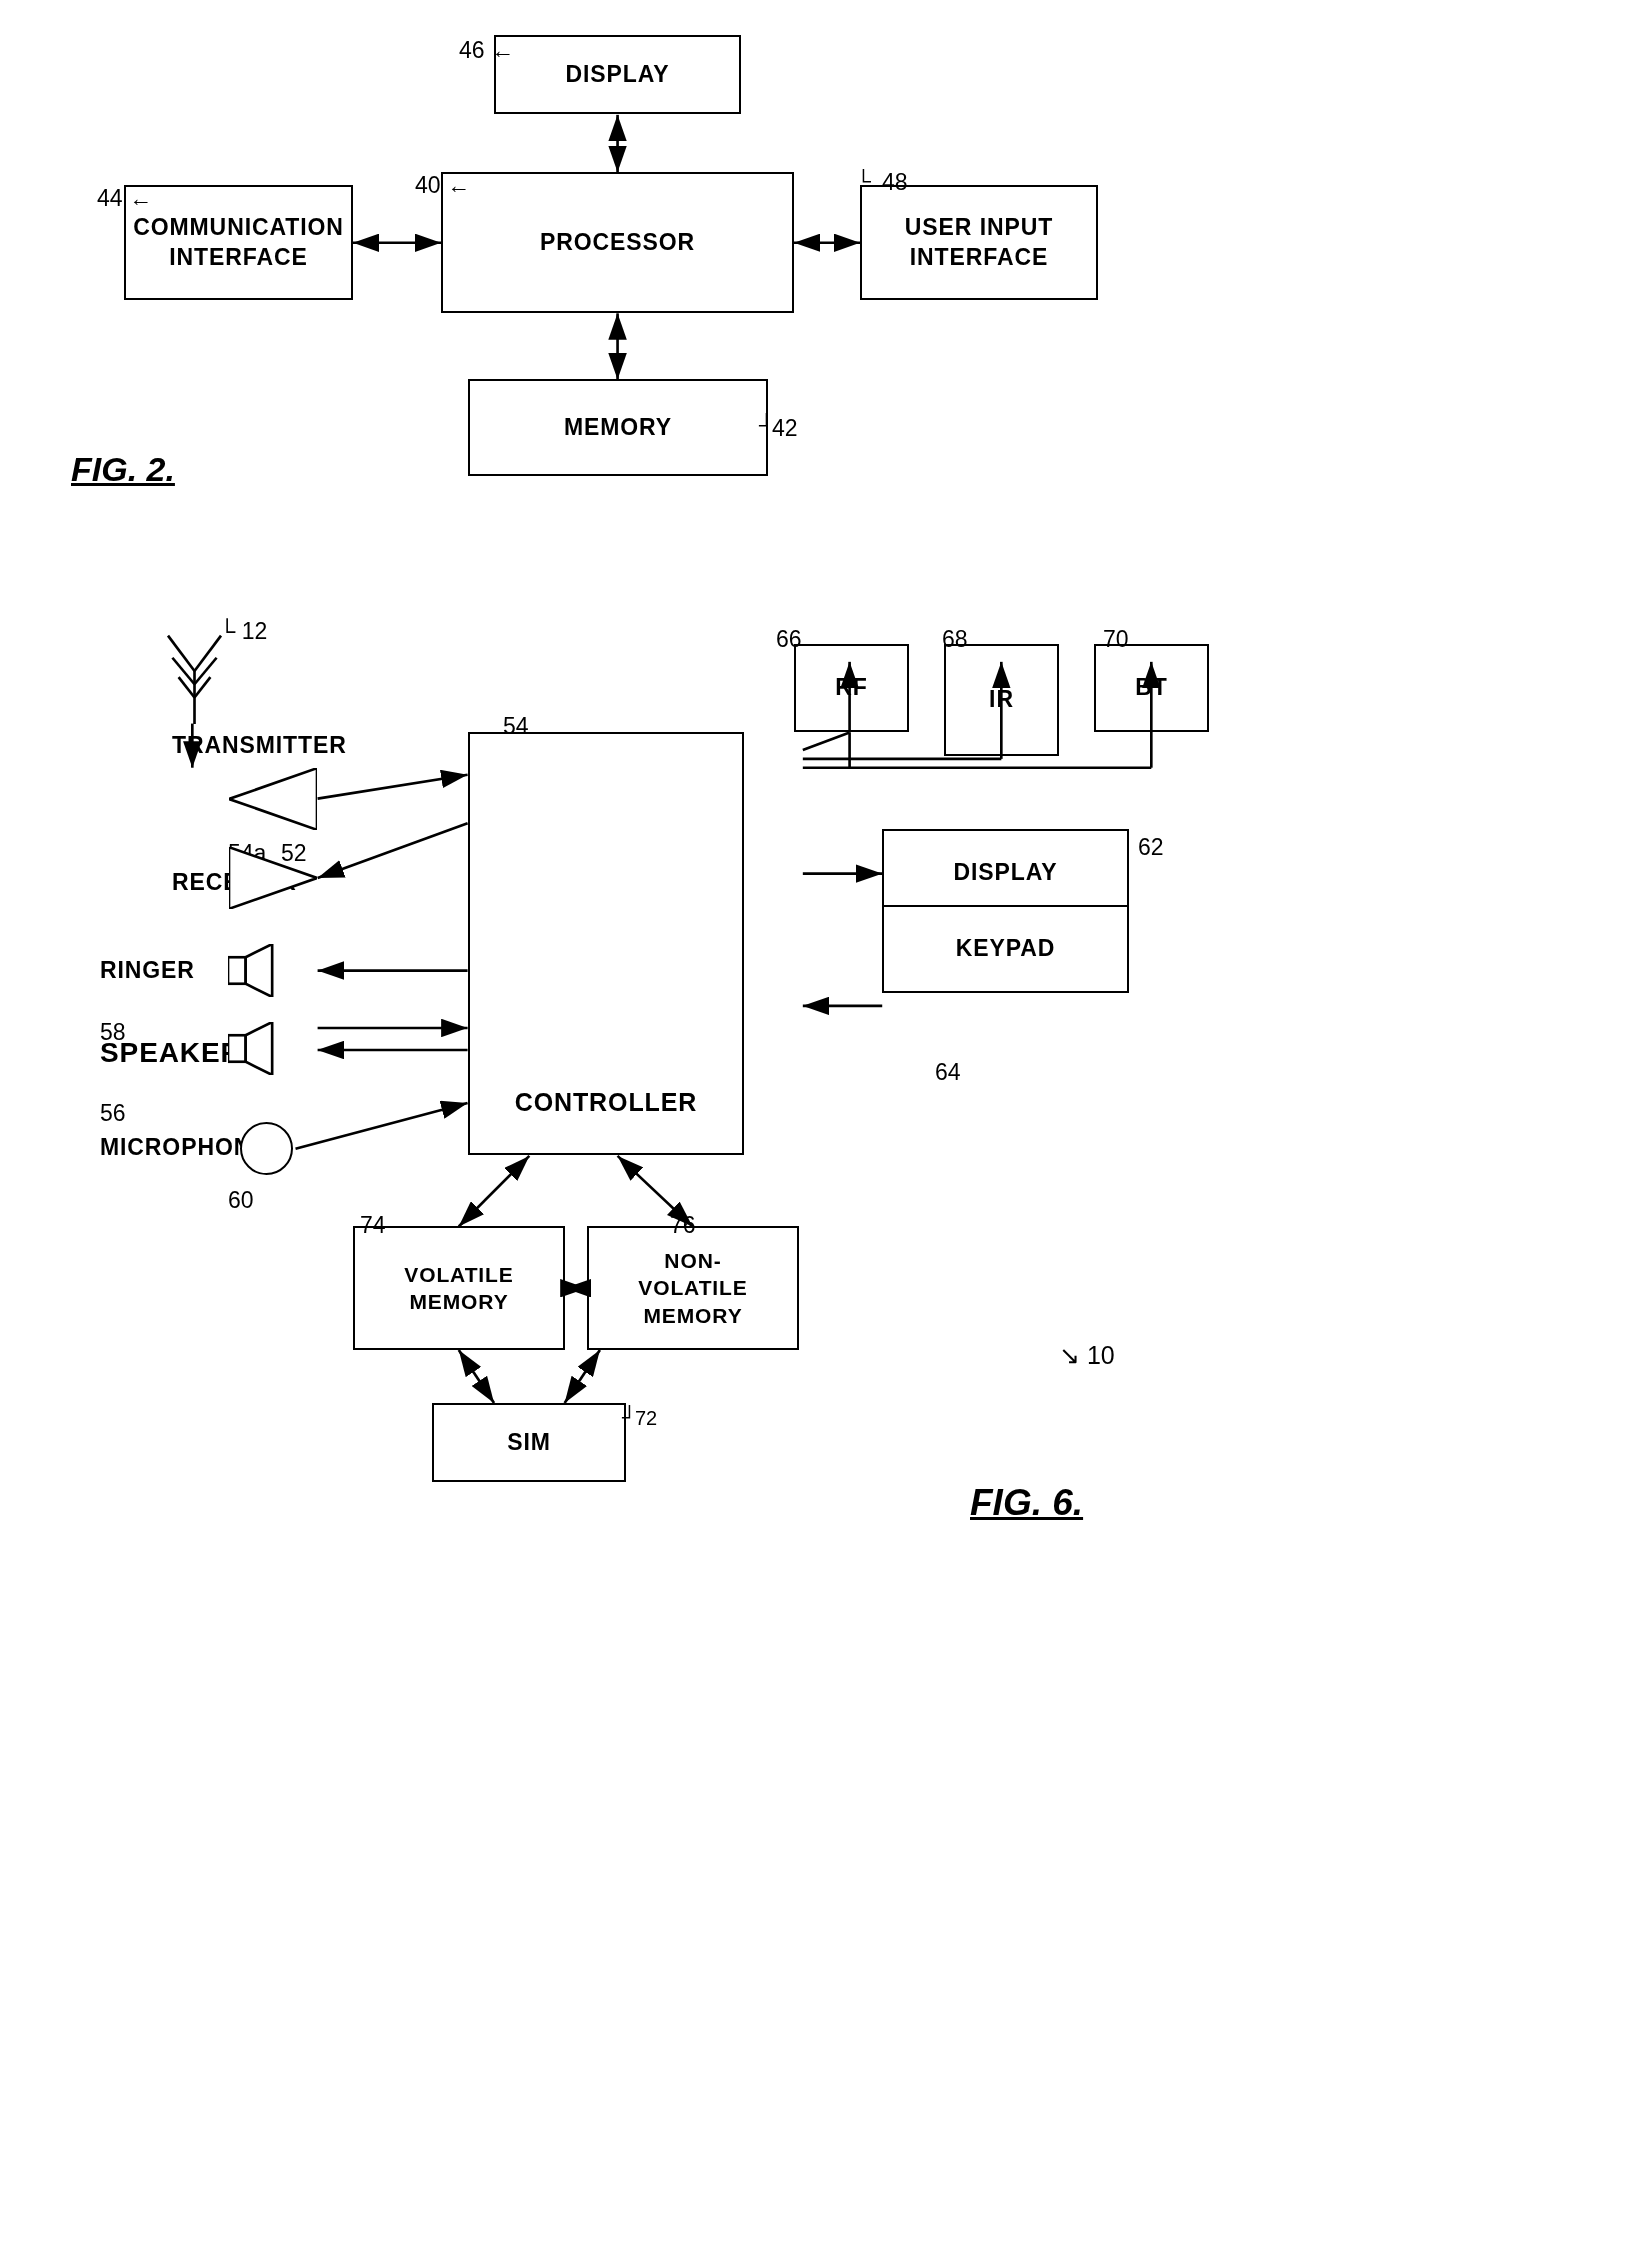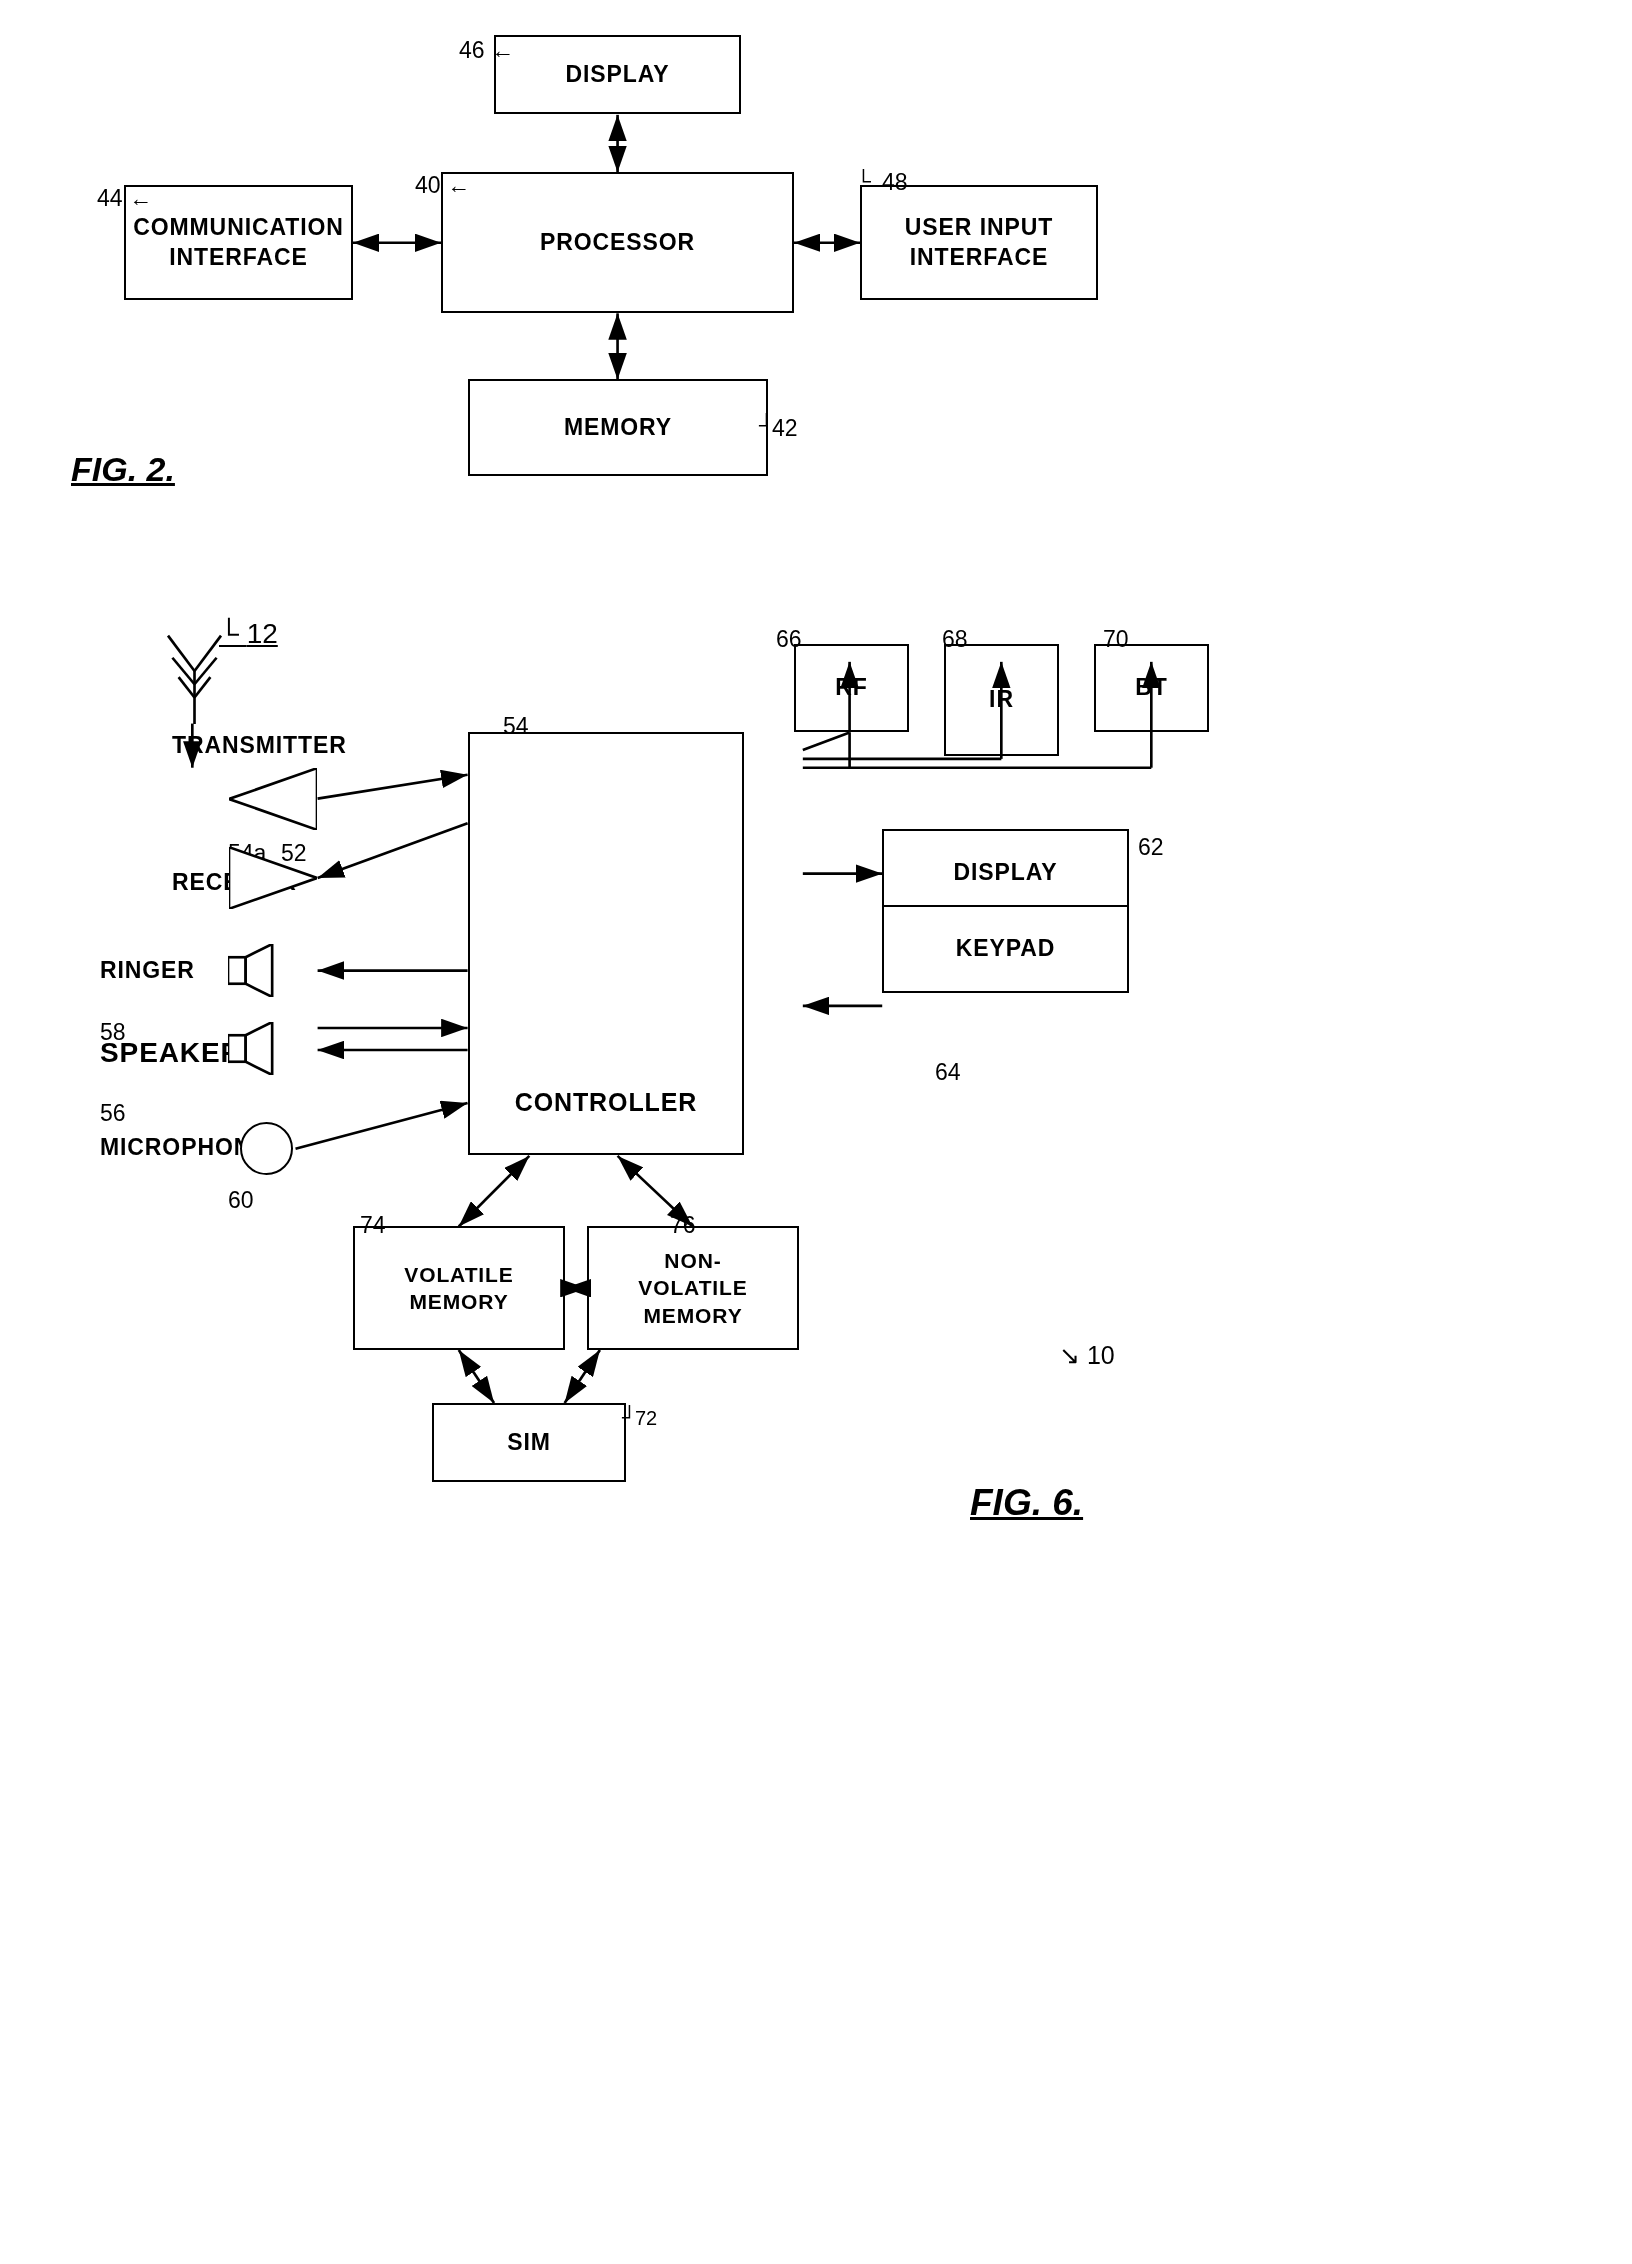--- a/index.html
+++ b/index.html
@@ -152,21 +152,21 @@
     <line x1="40" y1="120" x2="40" y2="60" stroke="#000" stroke-width="3"></line>
 
     <line x1="40" y1="60" x2="10" y2="20" stroke="#000" stroke-width="3"></line>
     <line x1="40" y1="60" x2="70" y2="20" stroke="#000" stroke-width="3"></line>
     <line x1="40" y1="75" x2="15" y2="45" stroke="#000" stroke-width="3"></line>
     <line x1="40" y1="75" x2="65" y2="45" stroke="#000" stroke-width="3"></line>
     <line x1="40" y1="90" x2="22" y2="67" stroke="#000" stroke-width="3"></line>
     <line x1="40" y1="90" x2="58" y2="67" stroke="#000" stroke-width="3"></line>
   </svg>
 
-  <div class="label" style="left:219px; top:618px; font-size:28px;text-decoration:underline;">
+  <div class="label" style="left:219px; top:618px; font-size:23px;">
     └ <span>12</span>
   </div>
 
   <div class="label" style="left:172px; top:732px; font-size:23px; font-weight:bold; letter-spacing:0.9px;">
     <span>TRANSMITTER</span>
   </div>
 
   <svg style="position:absolute; left:229px; top:768px; width:88px; height:62px;" viewBox="0 0 100 70" width="88" height="62">
     <polygon points="100,0 0,35 100,70" fill="#fff" stroke="#000" stroke-width="3"></polygon>
   </svg>

